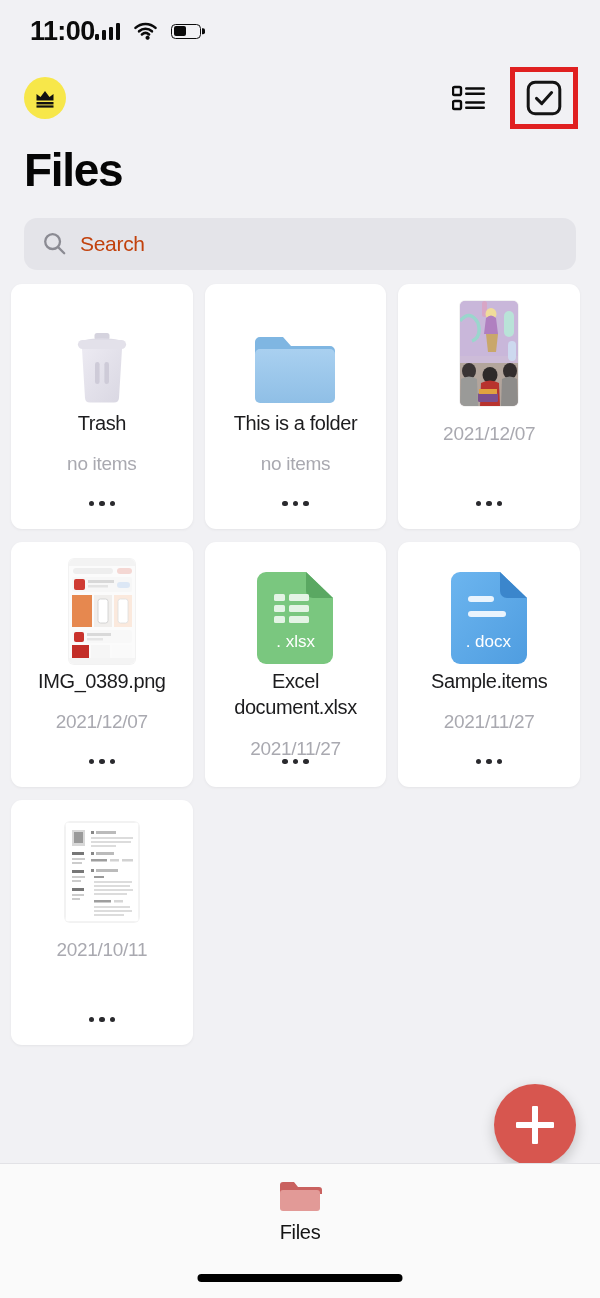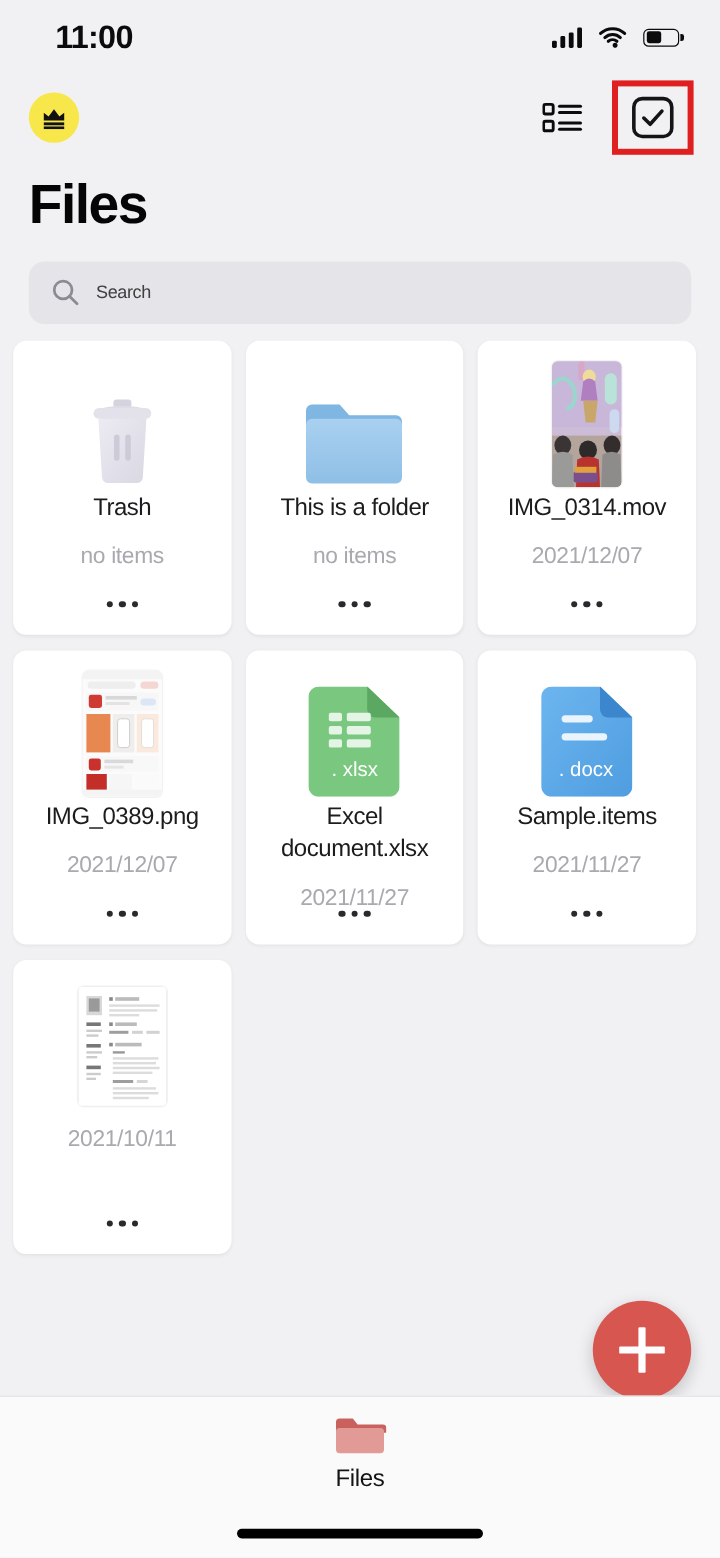--- a/index.html
+++ b/index.html
@@ -8,22 +8,22 @@
     font-family:"Liberation Sans", sans-serif;
     background:#f1f1f4;
     position:relative;
     overflow:hidden;
     -webkit-font-smoothing:antialiased;
   }
 
   
   .statusbar{
     height:62px; width:100%;
-    display:flex; align-items:center; justify-content:space-between;
-    padding:0 34px 0 46px;
+    display:flex; align-items:center; 
+    padding:0 34px 0 30px;
   }
   .status-time{ font-size:27px; font-weight:700; color:#0b0b0b; letter-spacing:-0.6px; }
   .status-icons{ display:flex; align-items:center; gap:13px; }
   .cellular{ display:flex; align-items:flex-end; gap:2.5px; height:17px; }
   .cellular i{ width:4.5px; background:#0b0b0b; border-radius:1.2px; display:block; }
   .cellular i:nth-child(1){ height:6px; }
   .cellular i:nth-child(2){ height:9.5px; }
   .cellular i:nth-child(3){ height:13px; }
   .cellular i:nth-child(4){ height:17px; }
   .wifi{ width:25px; height:18px; }
@@ -61,21 +61,21 @@
     font-size:46px; font-weight:700; color:#050505;
     padding:8px 0 0 24px; letter-spacing:-1.3px; line-height:1.25;
   }
 
   
   .search-wrap{ padding:18px 24px 0 24px; }
   .search-bar{
     height:52px; background:#e4e4e9; border-radius:13px;
     display:flex; align-items:center; gap:13px; padding:0 18px;
   }
-  .search-placeholder{ font-size:15px; color:#404040; letter-spacing:-0.3px;text-align:center; }
+  .search-placeholder{ font-size:21px; color:#c2410c; letter-spacing:-0.3px;text-align:center; }
 
   
   .grid{
     padding:14px 20px 0 11px;
     display:grid; grid-template-columns:repeat(3,1fr);
     column-gap:12px; row-gap:13px;
   }
   .card{
     background:#ffffff; border-radius:11px; height:245px;
     display:flex; flex-direction:column; align-items:center;
@@ -274,21 +274,20 @@
         <ellipse cx="9" cy="70" rx="7" ry="8" fill="#3a3434"></ellipse>
         <path d="M1 78 q8 -5 16 0 l1 27 h-18 z" fill="#9a9a98"></path>
         <ellipse cx="30" cy="74" rx="7.5" ry="8" fill="#2e2a2a"></ellipse>
         <path d="M21 82 q9 -5 18 0 l1 23 h-20 z" fill="#b8332e"></path>
         <ellipse cx="50" cy="70" rx="7" ry="8" fill="#332d2d"></ellipse>
         <path d="M42 78 q8 -5 15 0 l1 27 h-17 z" fill="#8e8c8a"></path>
         <rect x="18" y="92" width="20" height="9" rx="1.5" fill="#7b4f8e"></rect>
         <rect x="19" y="88" width="18" height="5" fill="#e0a23f"></rect>
       </svg>
     </div>
-    <div class="card-name">IMG_0314.mov</div>
     <div class="card-meta">2021/12/07</div>
     <div class="card-more">
         <i></i>
         <i></i>
         <i></i>
       </div>
   </div>
 
   <div class="card">
     <div class="thumb">

